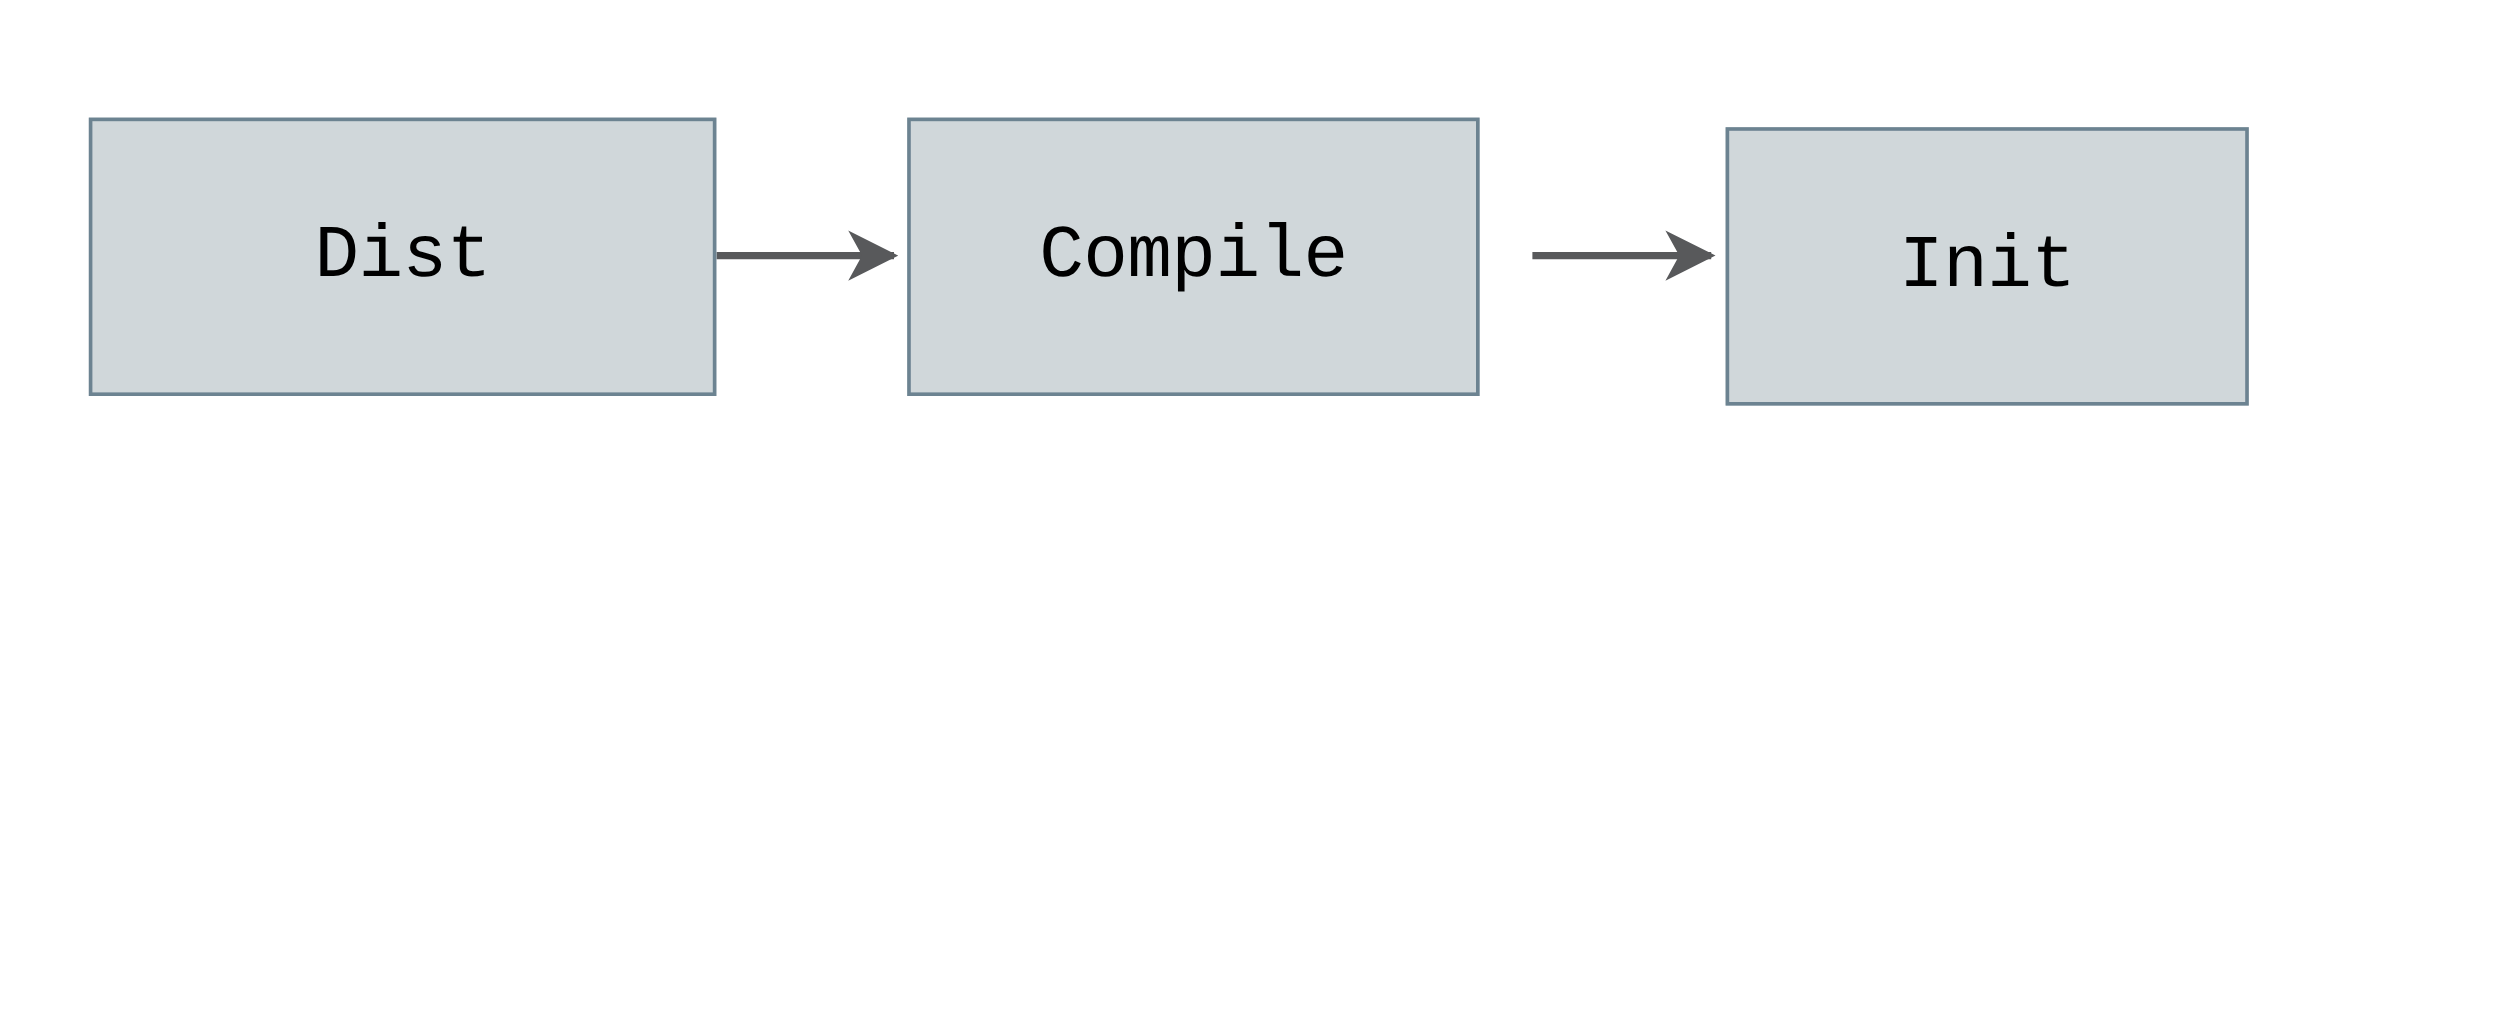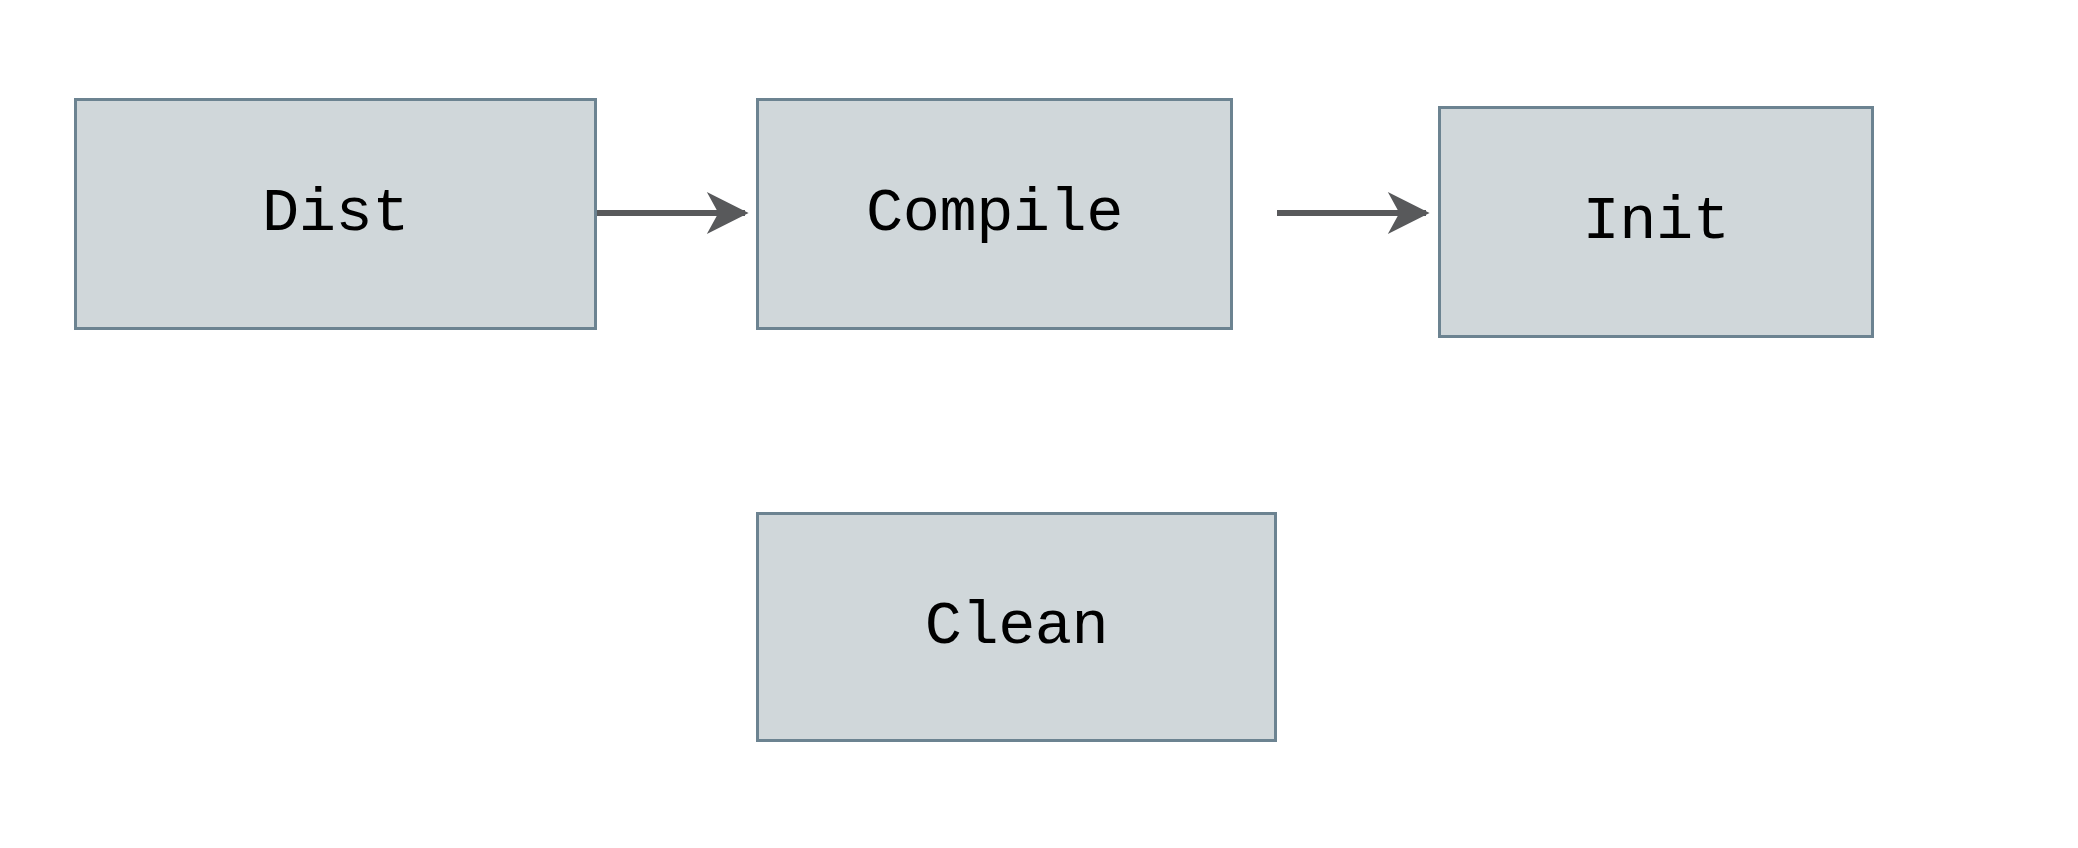--- a/index.html
+++ b/index.html
@@ -78,17 +78,14 @@
   </div>
 
   <div class="node" id="node-compile">
     <span class="node-label">Compile</span>
   </div>
 
   <div class="node" id="node-init">
     <span class="node-label">Init</span>
   </div>
 
-  <div class="node" id="node-clean">
-    <span class="node-label">Clean</span>
-  </div>
 
 </div>
 
 </body></html>

